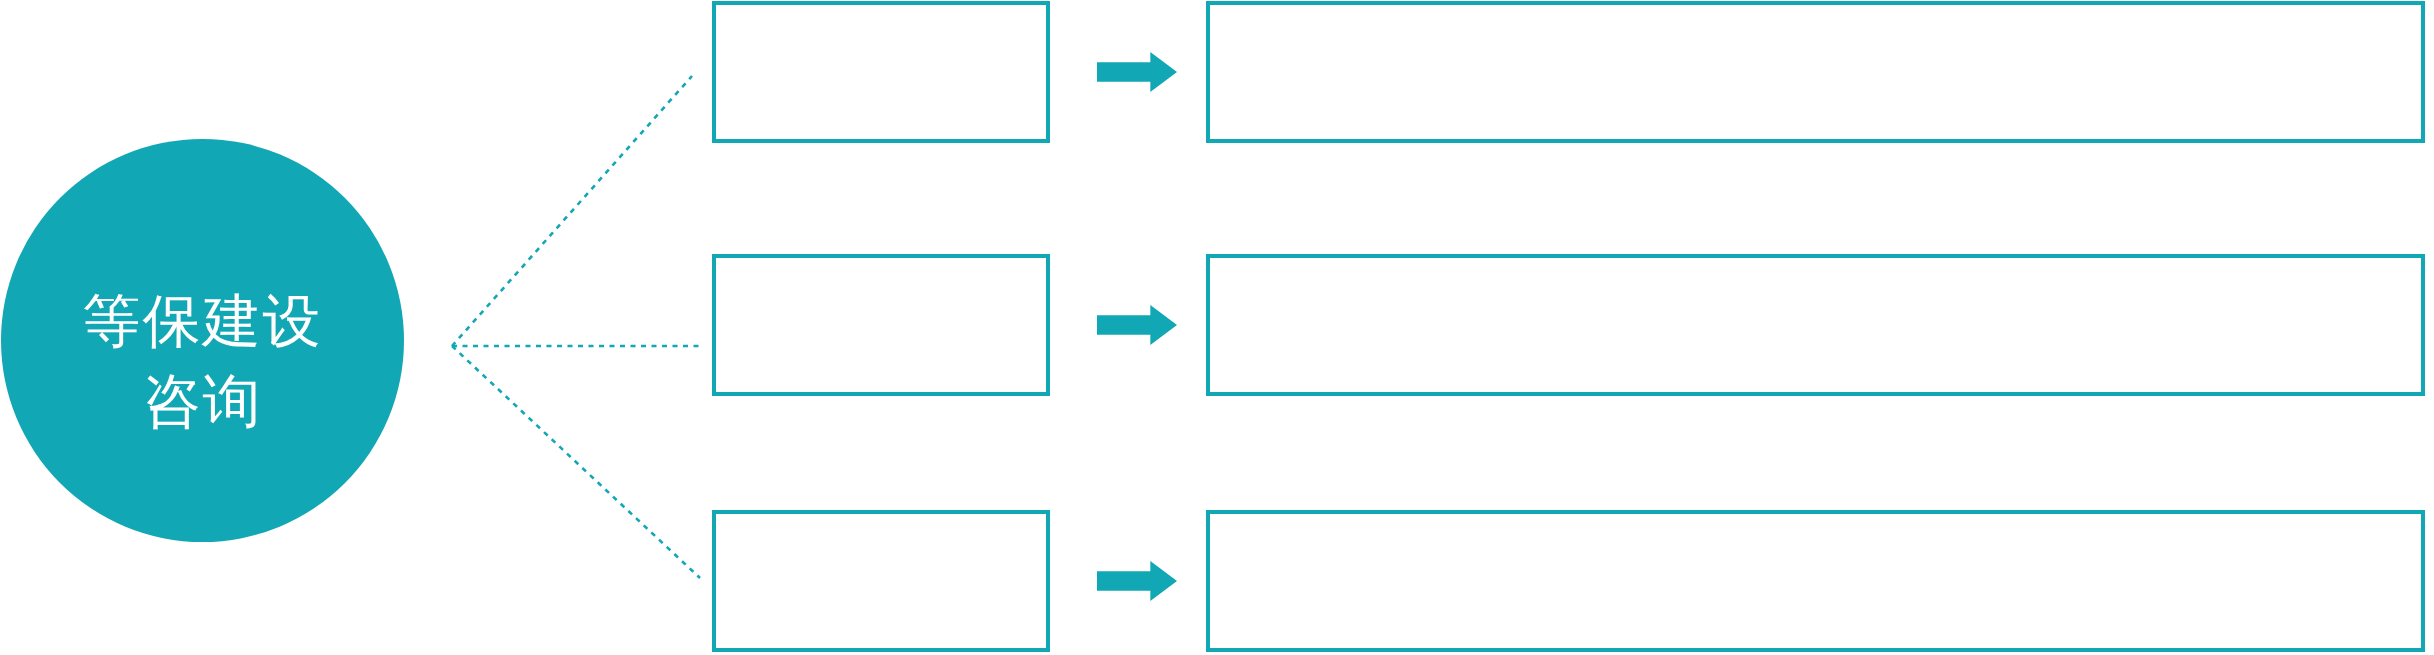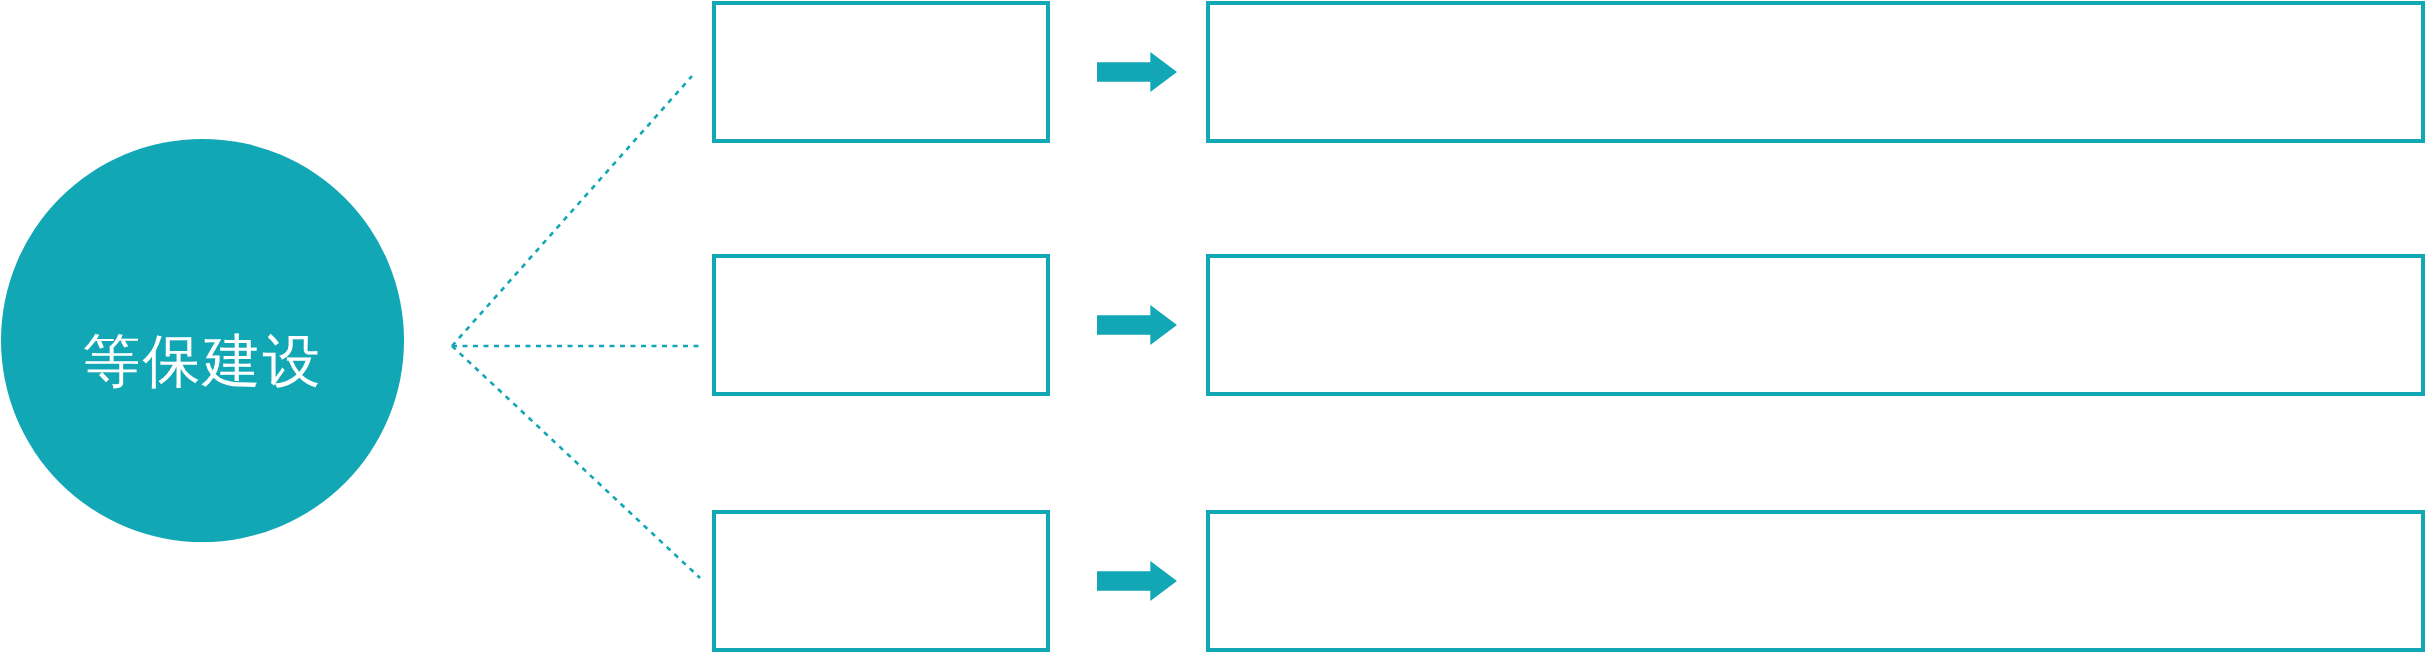--- a/index.html
+++ b/index.html
@@ -92,20 +92,21 @@
 
   <svg class="connectors" viewBox="0 0 2434 655" xmlns="http://www.w3.org/2000/svg">
     <line x1="452" y1="346" x2="692" y2="76"></line>
     <line x1="452" y1="346" x2="704" y2="346"></line>
     <line x1="452" y1="346" x2="700" y2="578"></line>
   </svg>
 
   <div class="hub">
     <div class="hub-label">
       <div>等保建设</div>
+      <div>咨询</div>
     </div>
   </div>
 
   <div class="row row1">
     <div class="small-box"></div>
     <div class="arrow-wrap">
       <svg width="80" height="40" viewBox="0 0 78 39">
           <polygon points="0,10 52,10 52,0 78,19.5 52,39 52,29 0,29"></polygon>
         </svg>
     </div>

